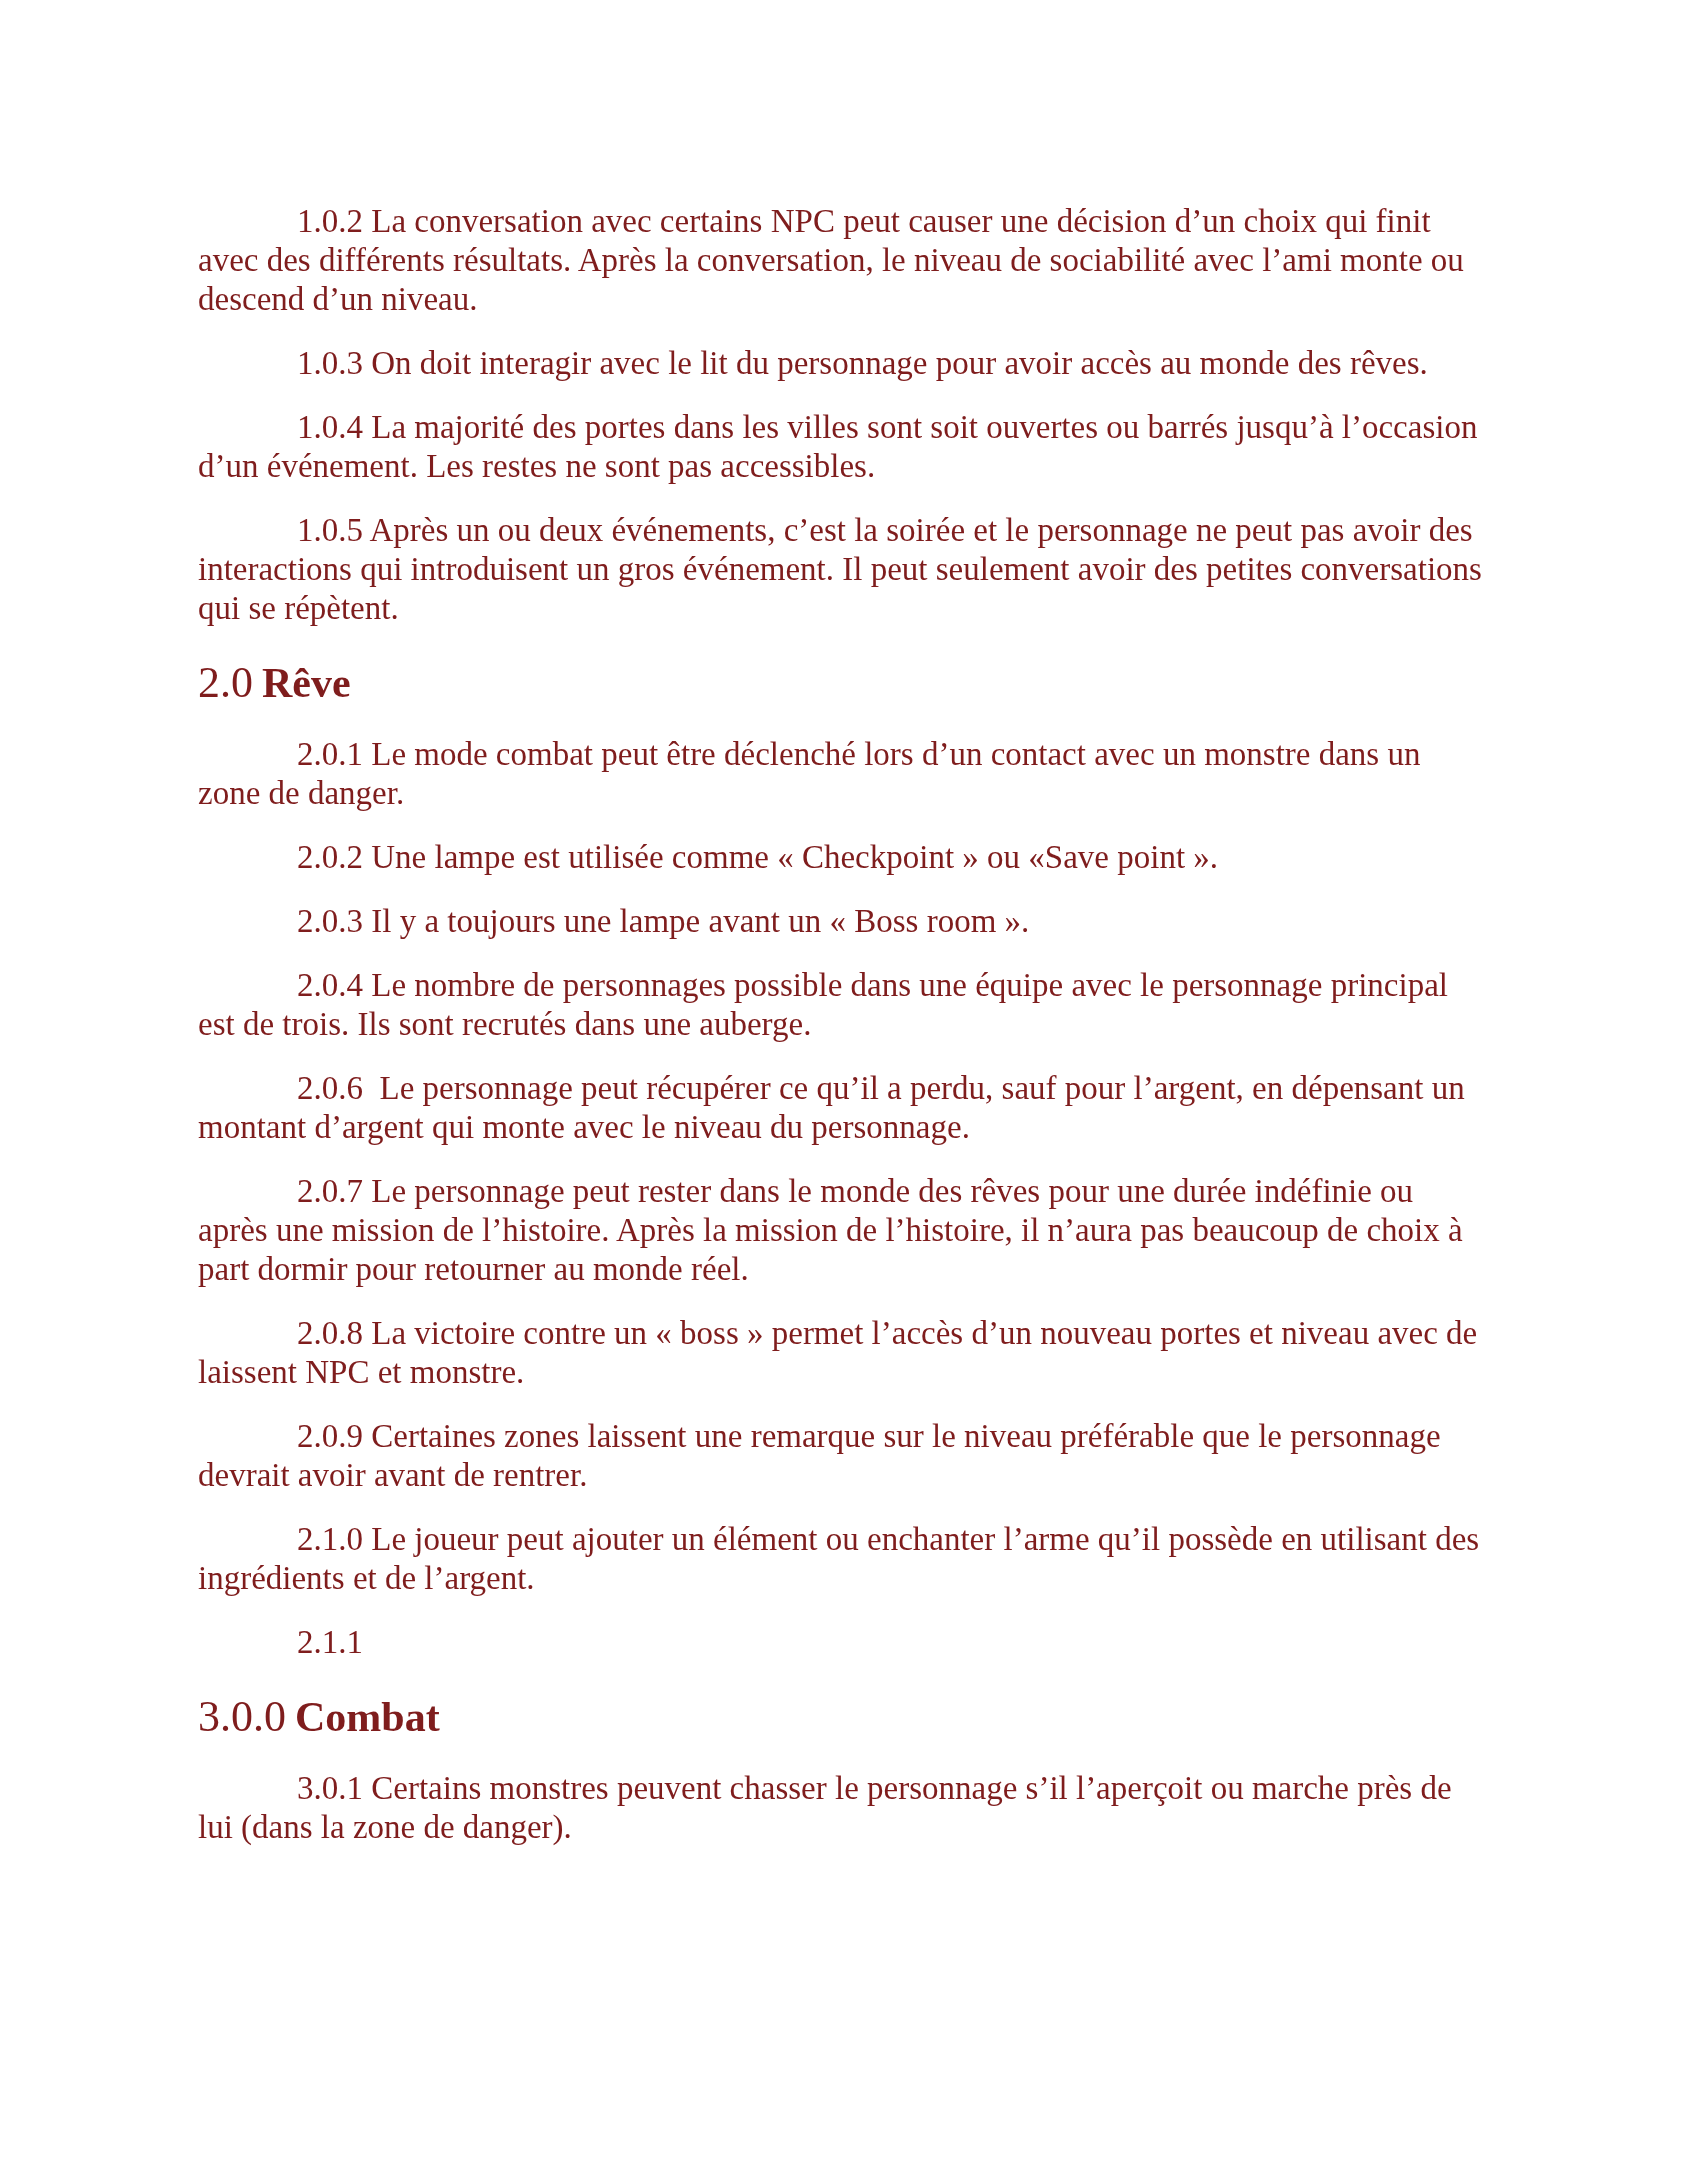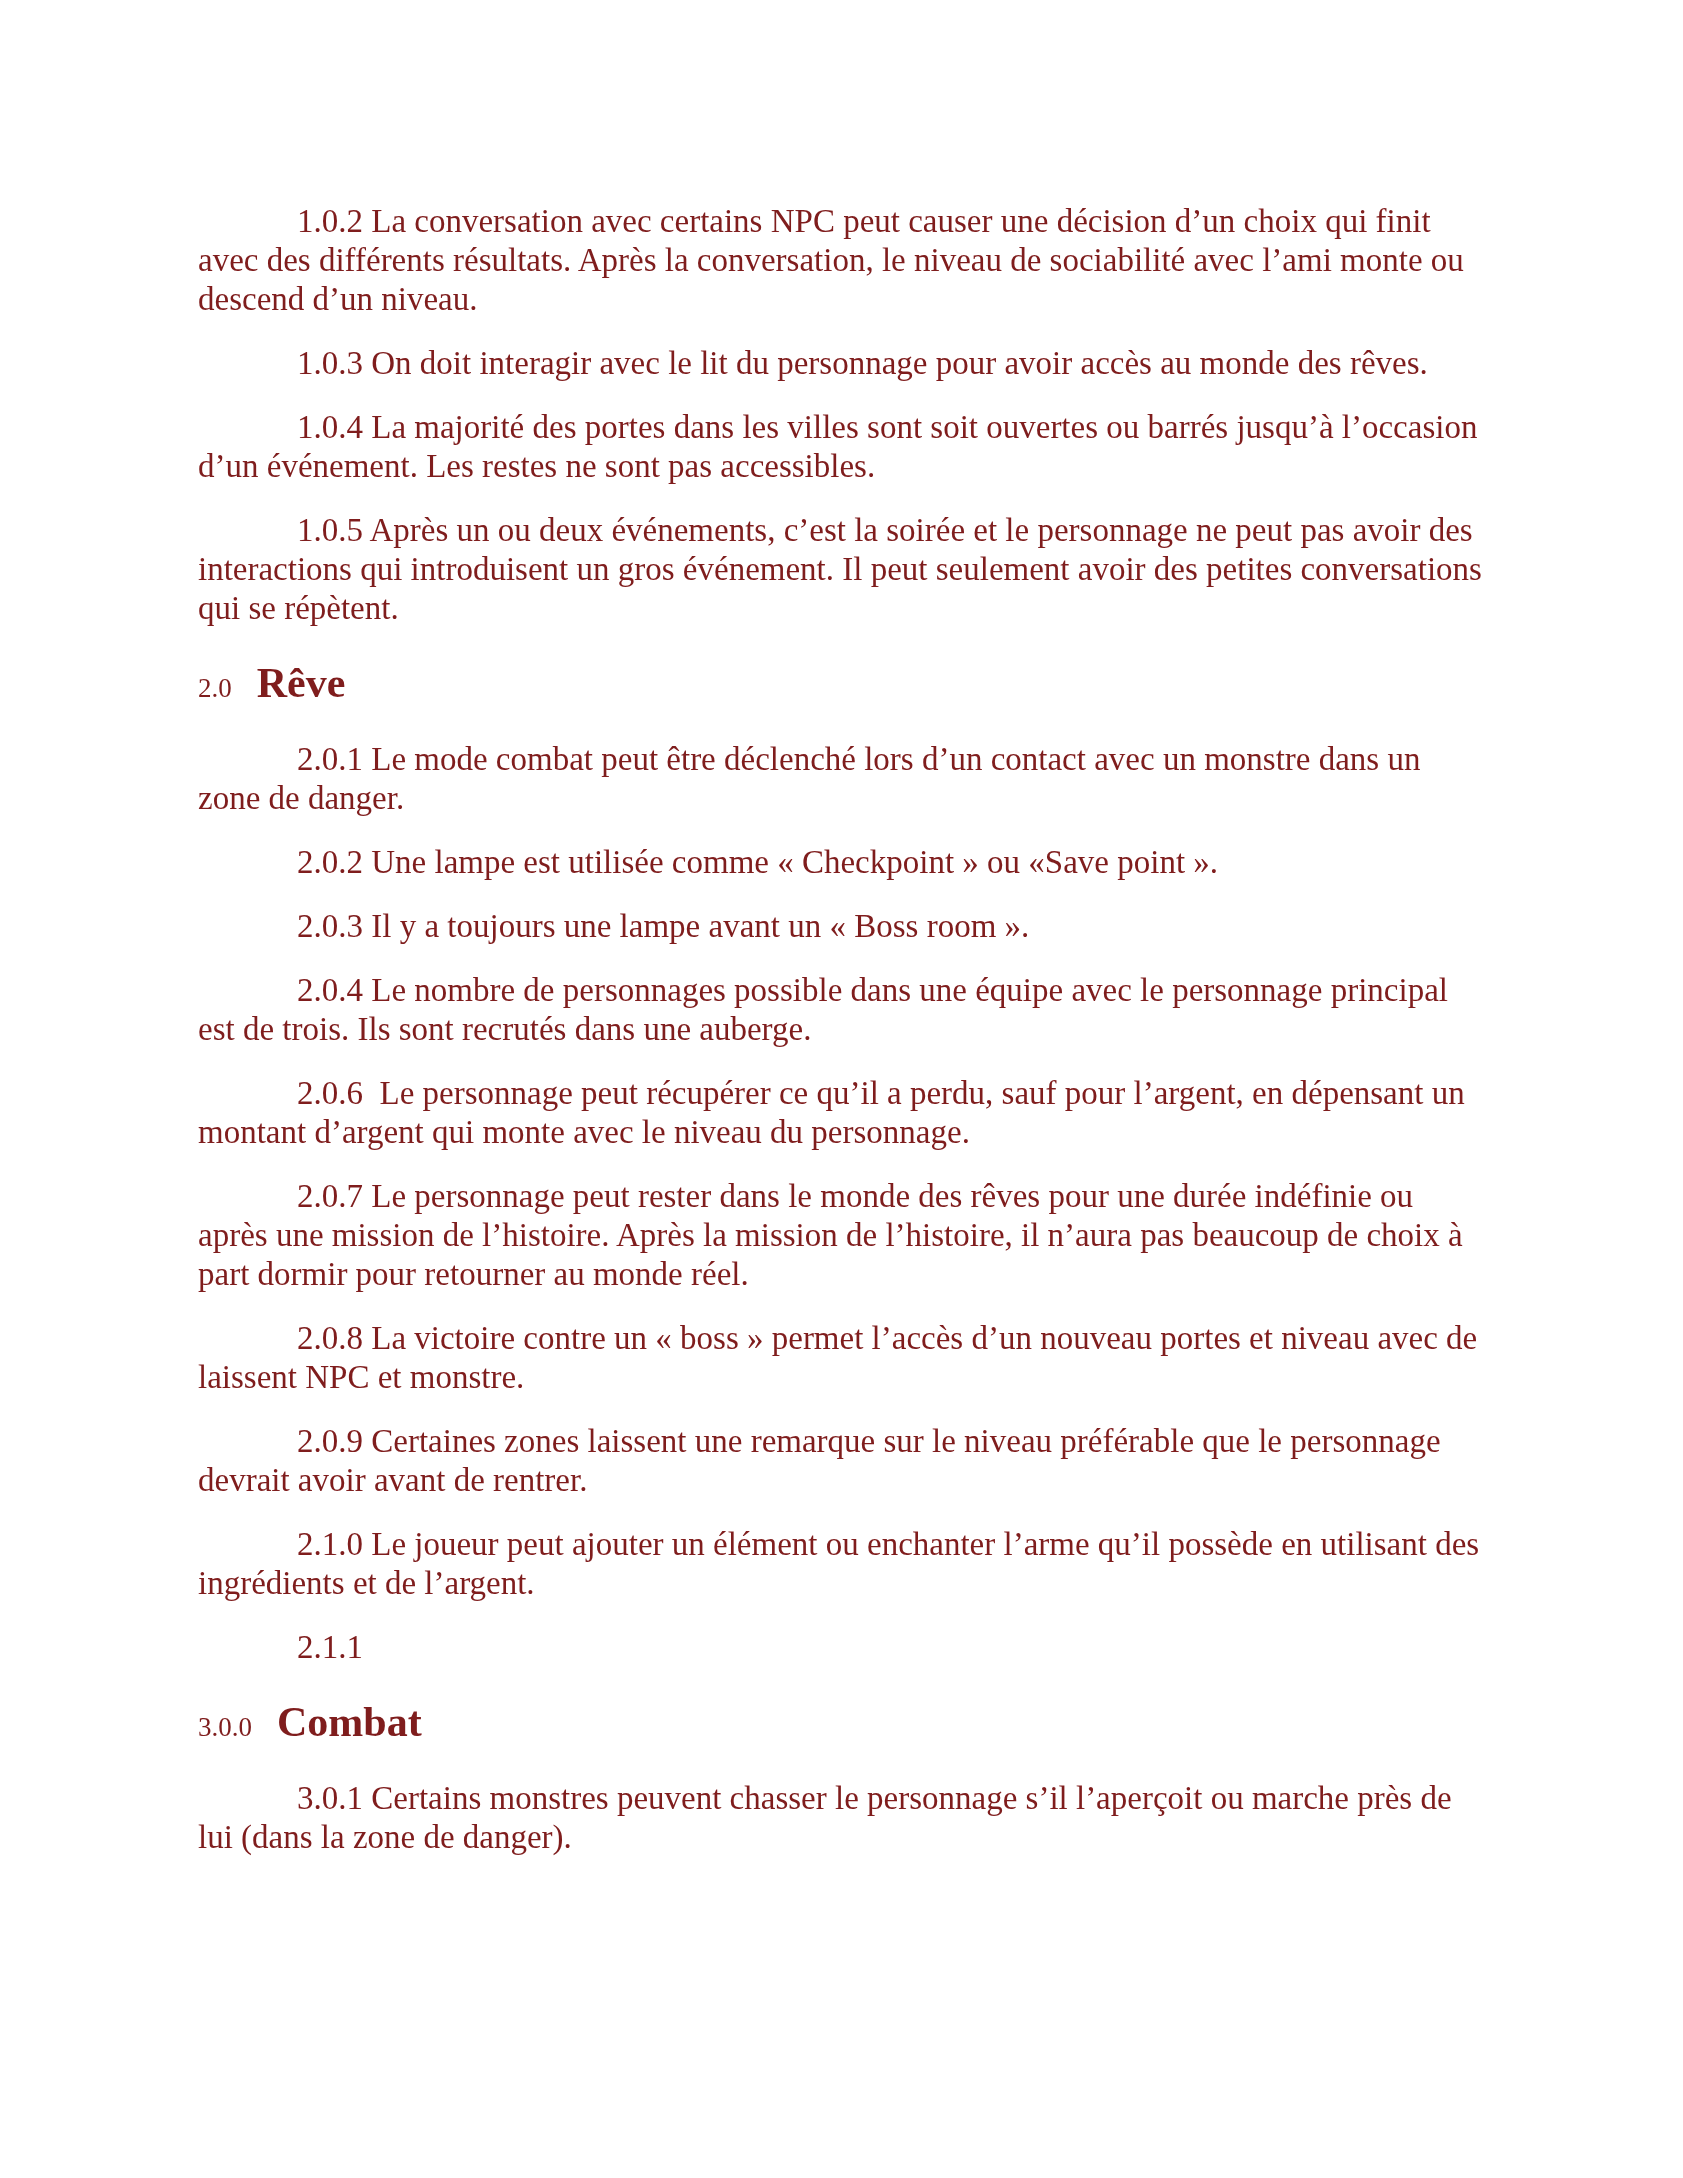--- a/index.html
+++ b/index.html
@@ -31,27 +31,27 @@
   .first {
     padding-left: 99px;
   }
   .heading {
     margin: 0 0 30px 0;
     padding: 0;
     line-height: 44px;
     font-weight: normal;
   }
   .hnum {
-    font-size: 27px;
+    font-size: 44px;
     font-weight: normal;
   }
   .htitle {
     font-size: 42px;
     font-weight: bold;
-    margin-left: 25px;
+    margin-left: 9px;
   }
 </style>
 </head>
 <body>
 
 <div class="page">
 
   <p class="para">
     <span class="line first">1.0.2 La conversation avec certains NPC peut causer une décision d’un choix qui finit</span>
     <span class="line">avec des différents résultats. Après la conversation, le niveau de sociabilité avec l’ami monte ou</span>

